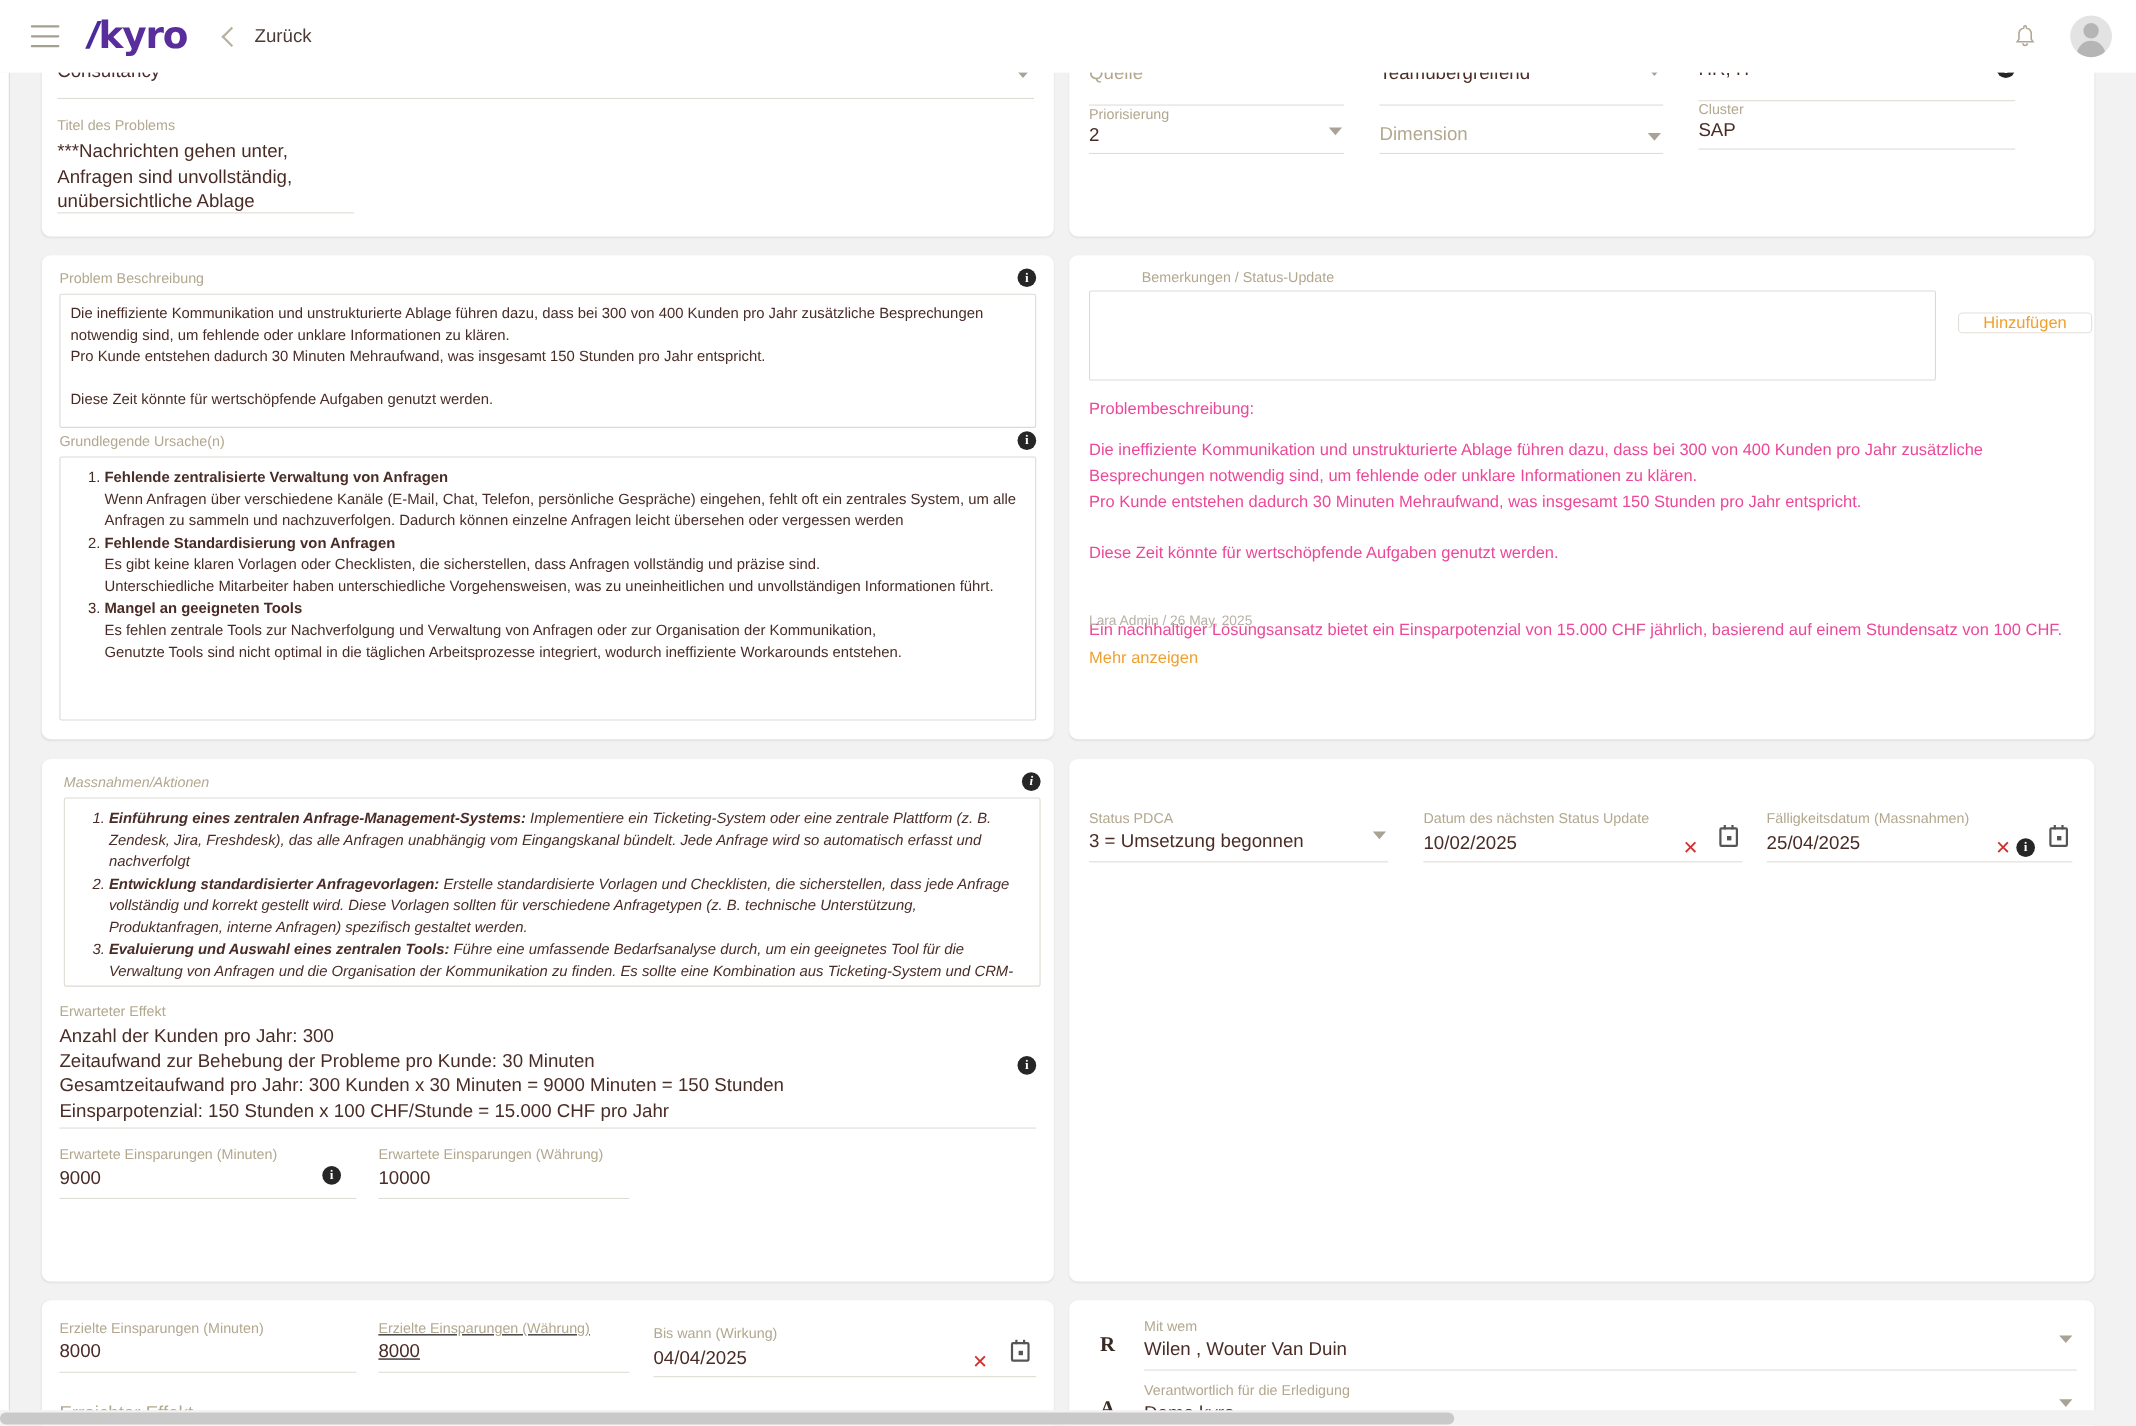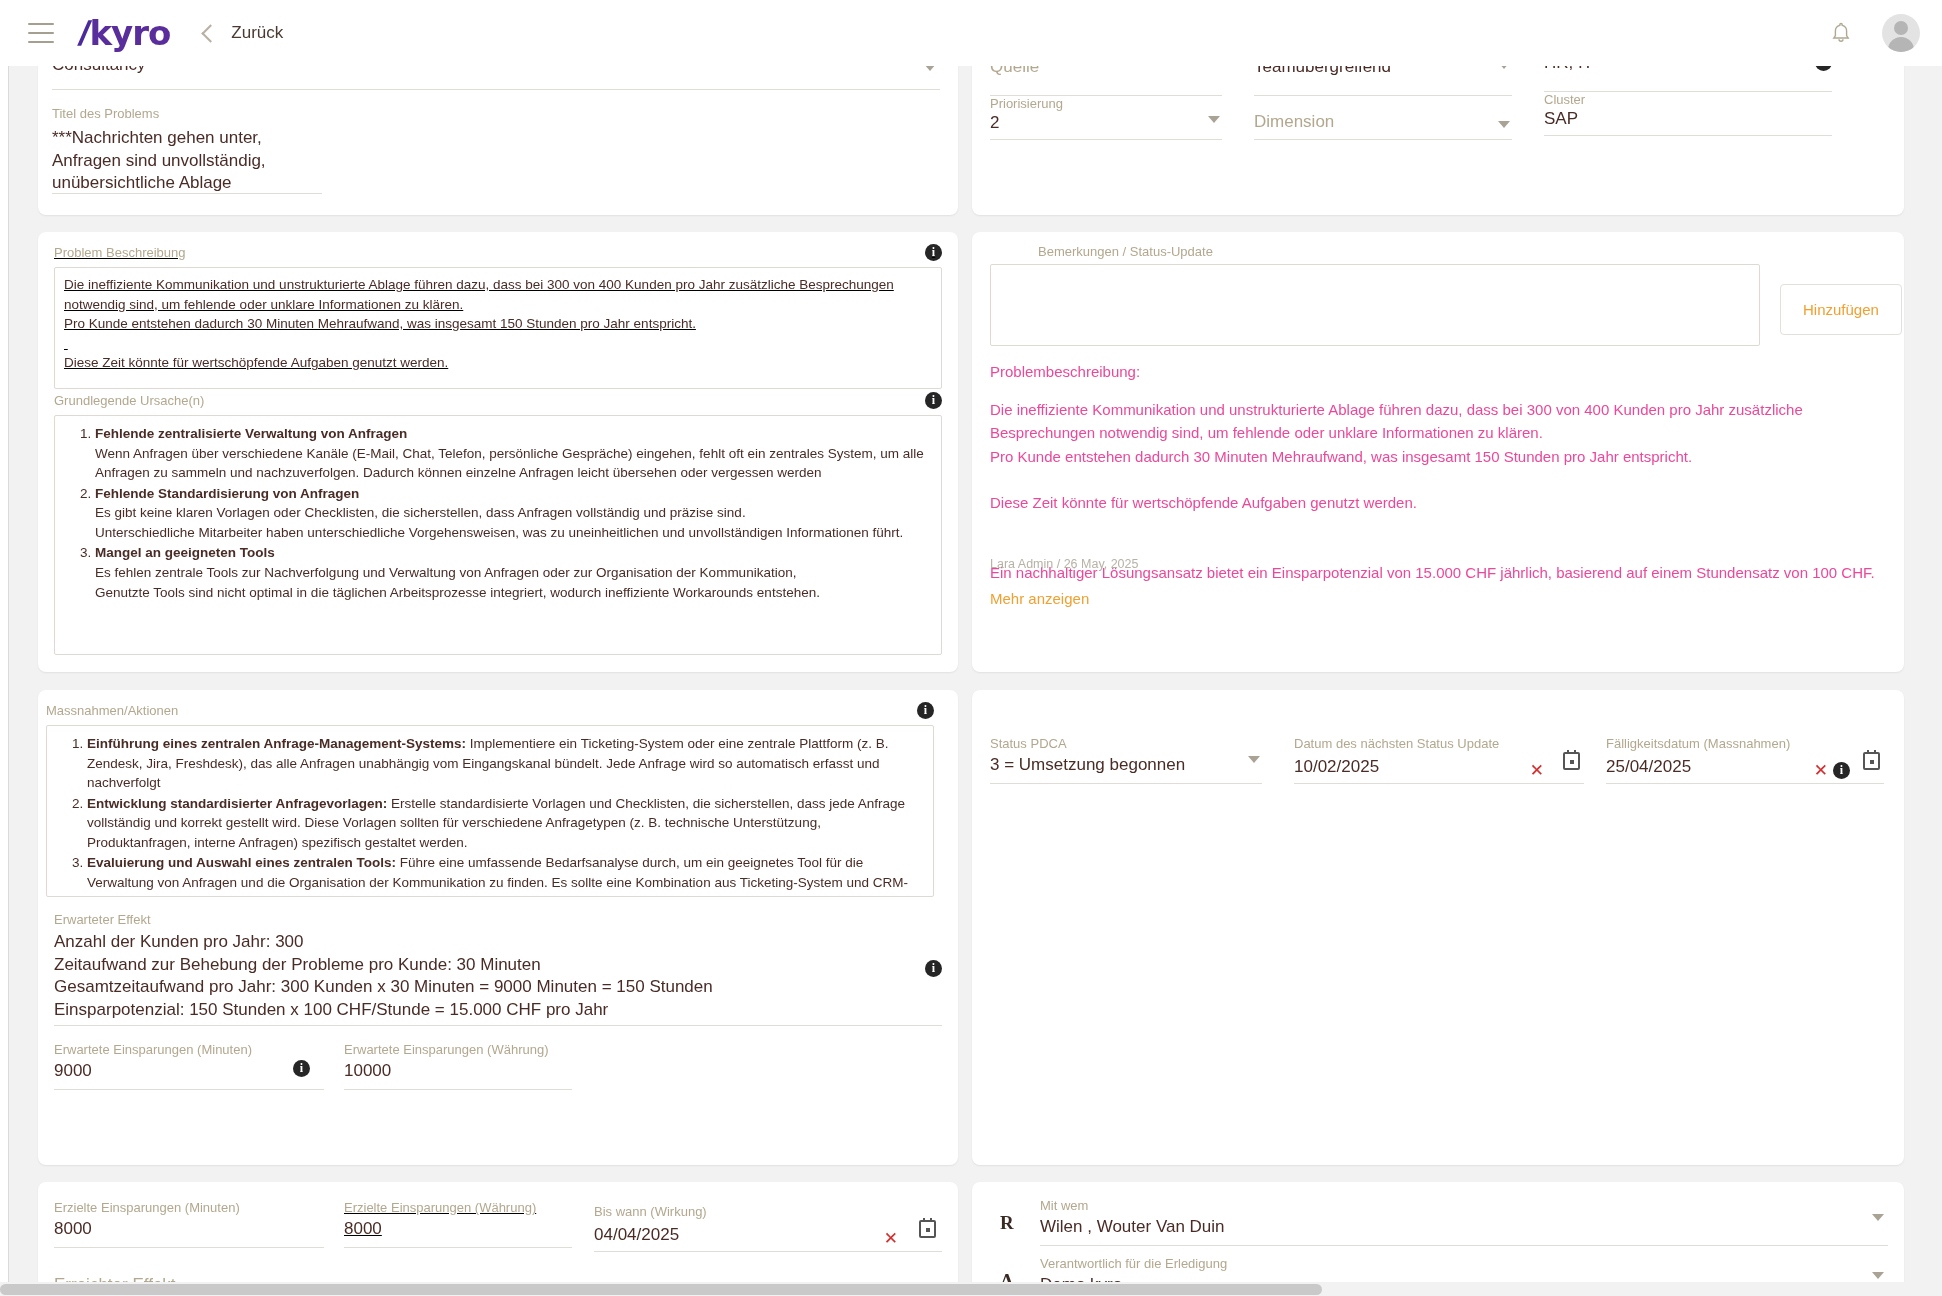--- a/index.html
+++ b/index.html
@@ -65,21 +65,21 @@
   ol.rlist > li { margin-bottom: 1px; }
 
   .clear-x { color: #d32f2f; font-size: 17px; cursor: pointer; font-weight:400; line-height:1;}
   .cal-ico { width: 17px; height: 18px; border: 2px solid #555; border-radius: 2px; position: relative; cursor: pointer; }
   .cal-ico:before { content:""; position:absolute; top:-4px; left:2px; width:2px; height:4px; background:#555; }
   .cal-ico:after { content:""; position:absolute; top:-4px; right:2px; width:2px; height:4px; background:#555; }
   .cal-dot { position:absolute; left:5px; top:6px; width:4px; height:4px; background:#555; }
 
   .btn-outline {
     border: 1px solid #e3e0da; border-radius: 4px; background:#fff;
-    color: #f29f2e; font-size: 15px; padding: 16px 22px; cursor: pointer;
+    color: #f29f2e; font-size: 15px; padding: 0 22px; cursor: pointer;
   }
   .link-orange { color: #f0a030; font-size: 15px; cursor: pointer; }
   .meta { font-size: 12.5px; color: #b8b2a6; }
   .body-txt { font-size: 15px; color: #ec4899; line-height: 1.55; }
 
   .raci-letter { font-size: 19px; color: #3a2a24; font-weight: 700; font-family:"Liberation Serif", serif; }
 
   
   .hscroll { position: absolute; left: 0; bottom: 0; width: 1942px; height: 14px; background: #f2f2f2; }
   .hscroll .thumb { position:absolute; left: 0; top: 2px; height: 11px; width: 1322px; background: #c9c9c9; border-radius: 6px; cursor: pointer; }
@@ -162,21 +162,21 @@
         <div class="line"></div>
       </div>
       <div class="field" style="left:572px; top:52px; width:288px; height:44px;">
         <div class="lbl">Cluster</div>
         <div class="val">SAP</div>
         <div class="line"></div>
       </div>
     </div>
 
     <div class="card" style="left:38px; top:192px; width:920px; height:440px;">
-      <div style="position:absolute; left:16px; top:12px; width:888px;text-decoration:underline;">
+      <div style="position:absolute; left:16px; top:12px; width:888px;">
         <div style="display:flex; align-items:center; justify-content:space-between;">
           <div class="lbl">Problem Beschreibung</div>
           <div class="info-dot">i</div>
         </div>
         <div class="boxarea" style="margin-top:6px; height:122px; padding:7px 9px;">
           <div class="rtxt" id="problem-lines">
               <div>Die ineffiziente Kommunikation und unstrukturierte Ablage führen dazu, dass bei 300 von 400 Kunden pro Jahr zusätzliche Besprechungen notwendig sind, um fehlende oder unklare Informationen zu klären.</div>
               <div>Pro Kunde entstehen dadurch 30 Minuten Mehraufwand, was insgesamt 150 Stunden pro Jahr entspricht.</div>
               <div>&nbsp;</div>
               <div>Diese Zeit könnte für wertschöpfende Aufgaben genutzt werden.</div>
@@ -213,21 +213,21 @@
           <div>Diese Zeit könnte für wertschöpfende Aufgaben genutzt werden.</div>
           <div>&nbsp;</div>
           <div>&nbsp;</div>
           <div>Ein nachhaltiger Lösungsansatz bietet ein Einsparpotenzial von 15.000 CHF jährlich, basierend auf einem Stundensatz von 100 CHF.</div>
         </div>
       <div class="meta" style="position:absolute; left:18px; top:325px;">Lara Admin / 26 May, 2025</div>
       <div class="link-orange" style="position:absolute; left:18px; top:358px;">Mehr anzeigen</div>
     </div>
 
     <div class="card" style="left:38px; top:650px; width:920px; height:475px;">
-      <div style="position:absolute; left:8px; top:12px; width:888px;">
+      <div style="position:absolute; left:20px; top:12px; width:888px;font-style:italic;">
         <div style="display:flex; align-items:center; justify-content:space-between;">
           <div class="lbl">Massnahmen/Aktionen</div>
           <div class="info-dot">i</div>
         </div>
         <div class="boxarea" style="margin-top:6px; height:172px; padding:8px 6px;">
           <ol class="rlist rtxt" id="actions-list">
               <li><b>Einführung eines zentralen Anfrage-Management-Systems:</b><span> Implementiere ein Ticketing-System oder eine zentrale Plattform (z. B. Zendesk, Jira, Freshdesk), das alle Anfragen unabhängig vom Eingangskanal bündelt. Jede Anfrage wird so automatisch erfasst und nachverfolgt</span></li>
               <li><b>Entwicklung standardisierter Anfragevorlagen:</b><span> Erstelle standardisierte Vorlagen und Checklisten, die sicherstellen, dass jede Anfrage vollständig und korrekt gestellt wird. Diese Vorlagen sollten für verschiedene Anfragetypen (z. B. technische Unterstützung, Produktanfragen, interne Anfragen) spezifisch gestaltet werden.</span></li>
               <li><b>Evaluierung und Auswahl eines zentralen Tools:</b><span> Führe eine umfassende Bedarfsanalyse durch, um ein geeignetes Tool für die Verwaltung von Anfragen und die Organisation der Kommunikation zu finden. Es sollte eine Kombination aus Ticketing-System und CRM-Lösung sein, das zu den spezifischen Anforderungen deines Unternehmens passt.</span></li>
             </ol>

